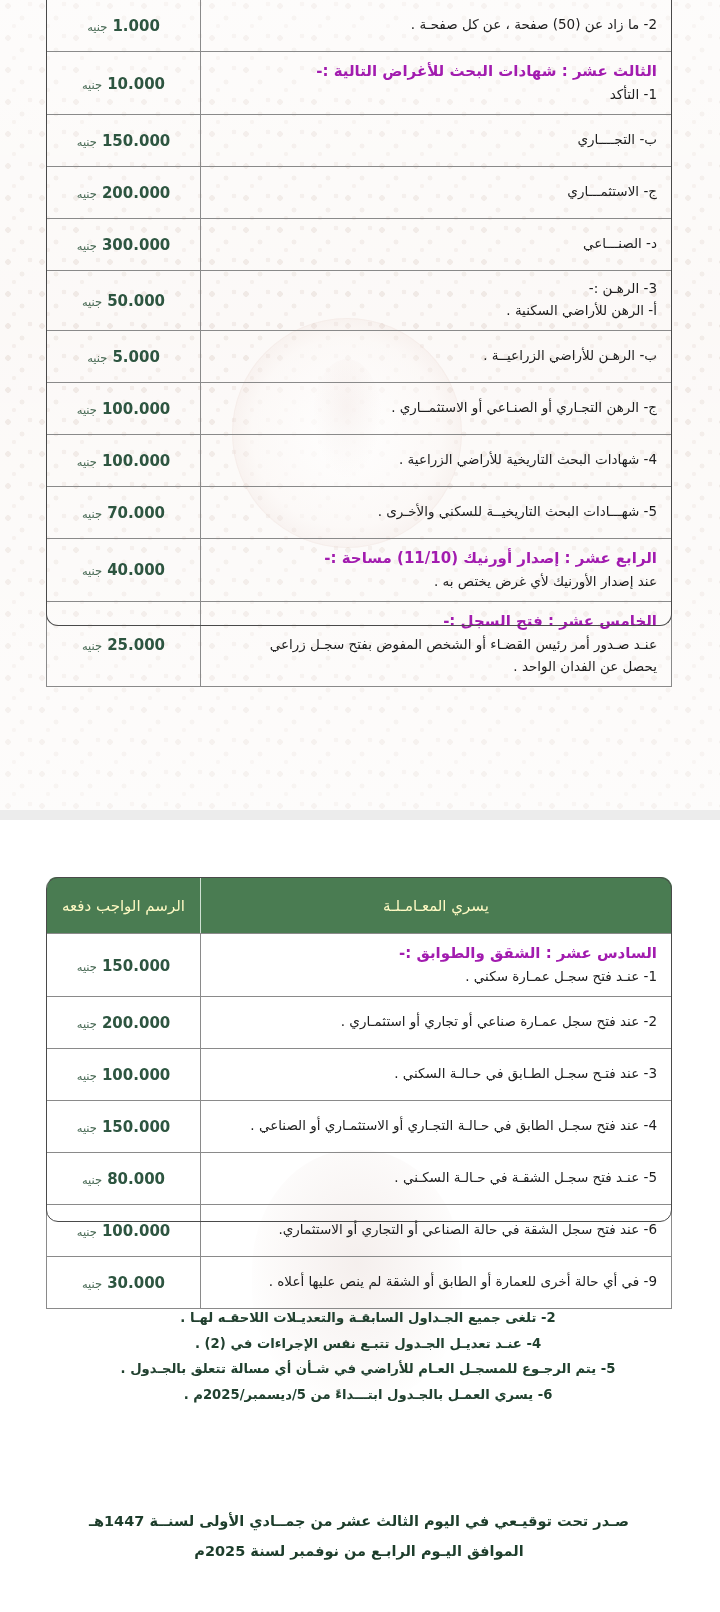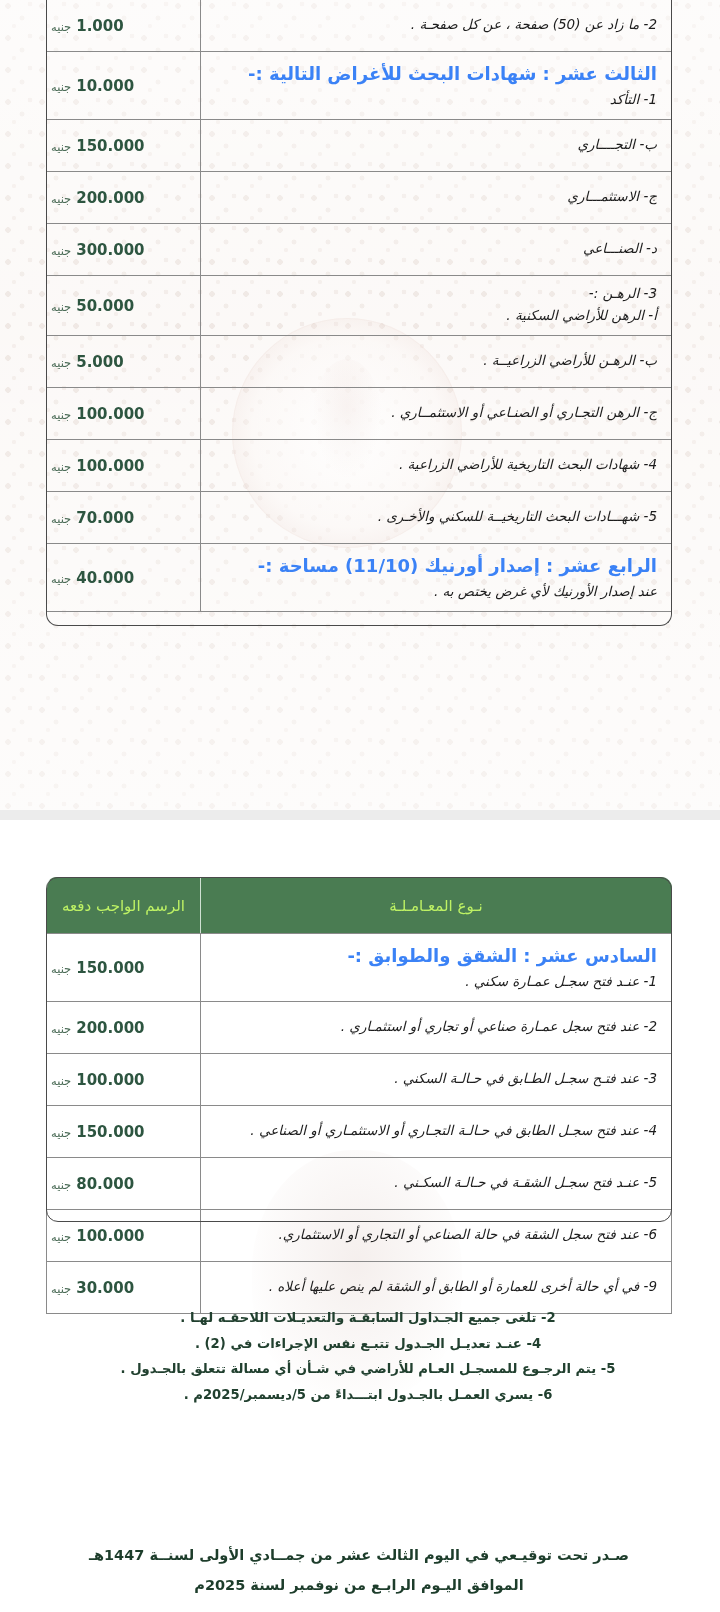--- a/index.html
+++ b/index.html
@@ -113,46 +113,46 @@
   td.desc {
     padding: 7px 14px 8px 12px;
     text-align: right;
     font-family: "DejaVu Sans", "Liberation Sans", sans-serif;
     font-size: 13.5px;
     line-height: 1.62;
     color: #1d1d1d;
     letter-spacing: 0;
   }
   td.fee {
-    text-align: left;
+    text-align: center;
     padding: 16px 4px;
     white-space: nowrap;
     color: #2d5540;
   }
   .fee-amount {
     font-size: 15px;
     font-weight: bold;
     letter-spacing: 0.4px;
     color: #2d5540;
   }
   .fee-unit {
     font-size: 11.5px;
     color: #4a6b56;
     margin-right: 5px;
     font-weight: normal;
   }
 
   .head-line {
     display: block;
-    color: #3b82f6;
-    font-size: 18px;
+    color: #a21caf;
+    font-size: 15px;
     font-weight: bold;
     margin-bottom: 1px;
   }
-  .sub-line { display: block; font-style: italic; }
+  .sub-line { display: block; }
 
   
   .table-wrap {
     position: absolute;
     left: 46px;
     width: 626px;
   }
   .table-wrap .fee-table {
     position: static;
     left: auto;
@@ -163,21 +163,21 @@
     left: 0; top: 0;
     width: 626px;
     border: 1px solid #4a4a4a;
     border-radius: 12px;
     pointer-events: none;
   }
 
   
   .fee-table.t2 th {
     background: #4a7c52;
-    color: #bef264;
+    color: #fef9c3;
     font-weight: normal;
     font-size: 15px;
     height: 56px;
     letter-spacing: 1.1px;
     border-top: 1px solid #4a7c52;
     border-left: 1px solid #cfe0d2;
   }
   .fee-table.t2 th:first-child { border-right: 1px solid #4a7c52; }
   .fee-table.t2 th.head-desc { border-top-right-radius: 11px; }
   .fee-table.t2 th.head-fee  { border-top-left-radius: 11px; }
@@ -286,41 +286,49 @@
               <span class="sub-line">5- شهـــادات البحث التاريخيــة للسكني والأخـرى .</span>
             </td>
             <td class="fee"><span class="fee-amount">70.000</span><span class="fee-unit">جنيه</span></td>
           </tr>
           <tr>
             <td class="desc">
               <span class="head-line">الرابع عشر :  إصدار أورنيك (11/10) مساحة :-</span>
               <span class="sub-line">عند إصدار الأورنيك لأي غرض يختص به .</span>
             </td>
             <td class="fee"><span class="fee-amount">40.000</span><span class="fee-unit">جنيه</span></td>
+          </tr>
+          <tr>
+            <td class="desc">
+              <span class="head-line">الخامس عشر :  فتح السجل :-</span>
+              <span class="sub-line">عنـد صـدور أمر رئيس القضـاء أو الشخص المفوض بفتح سجـل زراعي</span>
+              <span class="sub-line">يحصل عن الفدان الواحد .</span>
+            </td>
+            <td class="fee"><span class="fee-amount">25.000</span><span class="fee-unit">جنيه</span></td>
           </tr>
         </tbody>
     </table>
   <div class="rounded-frame" style="height: 627px; border-top-left-radius: 0px; border-top-right-radius: 0px; border-top: none;"></div>
     </div>
 
   <div class="sheet-gap"></div>
 
   <div class="sheet-two">
     <div class="watermark-two"></div>
   </div>
 
   <div class="table-wrap" id="wrap-t2" style="top:877px;">
     <table class="fee-table t2" id="table-two">
       <colgroup>
         <col class="col-desc">
           <col class="col-fee">
       </colgroup>
       <thead>
         <tr>
-          <th class="head-desc">نـوع المعـامـلـة</th>
+          <th class="head-desc">يسري المعـامـلـة</th>
           <th class="head-fee">الرسم الواجب دفعه</th>
         </tr>
       </thead>
       <tbody id="t2-body">
           <tr>
             <td class="desc">
               <span class="head-line">السادس عشر : الشقق والطوابق :-</span>
               <span class="sub-line">1- عنـد فتح سجـل عمـارة سكني .</span>
             </td>
             <td class="fee"><span class="fee-amount">150.000</span><span class="fee-unit">جنيه</span></td>
@@ -366,18 +374,18 @@
   <div class="rounded-frame" style="height: 345px;"></div>
     </div>
 
   <div class="notes" id="notes-block" style="top:1305px;">
       <span class="note-item">2- تلغى جميع الجـداول السابقـة والتعديـلات اللاحقـه لهـا .</span>
       <span class="note-item">4- عنـد تعديـل الجـدول تتبـع نفس الإجراءات في (2)  .</span>
       <span class="note-item">5- يتم الرجـوع للمسجـل العـام للأراضي في شـأن أي مسالة تتعلق بالجـدول  .</span>
       <span class="note-item">6- يسري العمـل بالجـدول ابتـــداءً من 5/ديسمبر/2025م .</span>
     </div>
 
-  <div class="signature" id="signature-block" style="top:1541px;">
+  <div class="signature" id="signature-block" style="top:1507px;">
     <span class="sig-line">صـدر تحت توقيـعي في اليوم الثالث عشر من جمــادي الأولى لسنــة 1447هـ</span>
     <span class="sig-line">الموافق اليـوم الرابـع من نوفمبر لسنة 2025م</span>
   </div>
 
 </div>
 
 </body></html>

